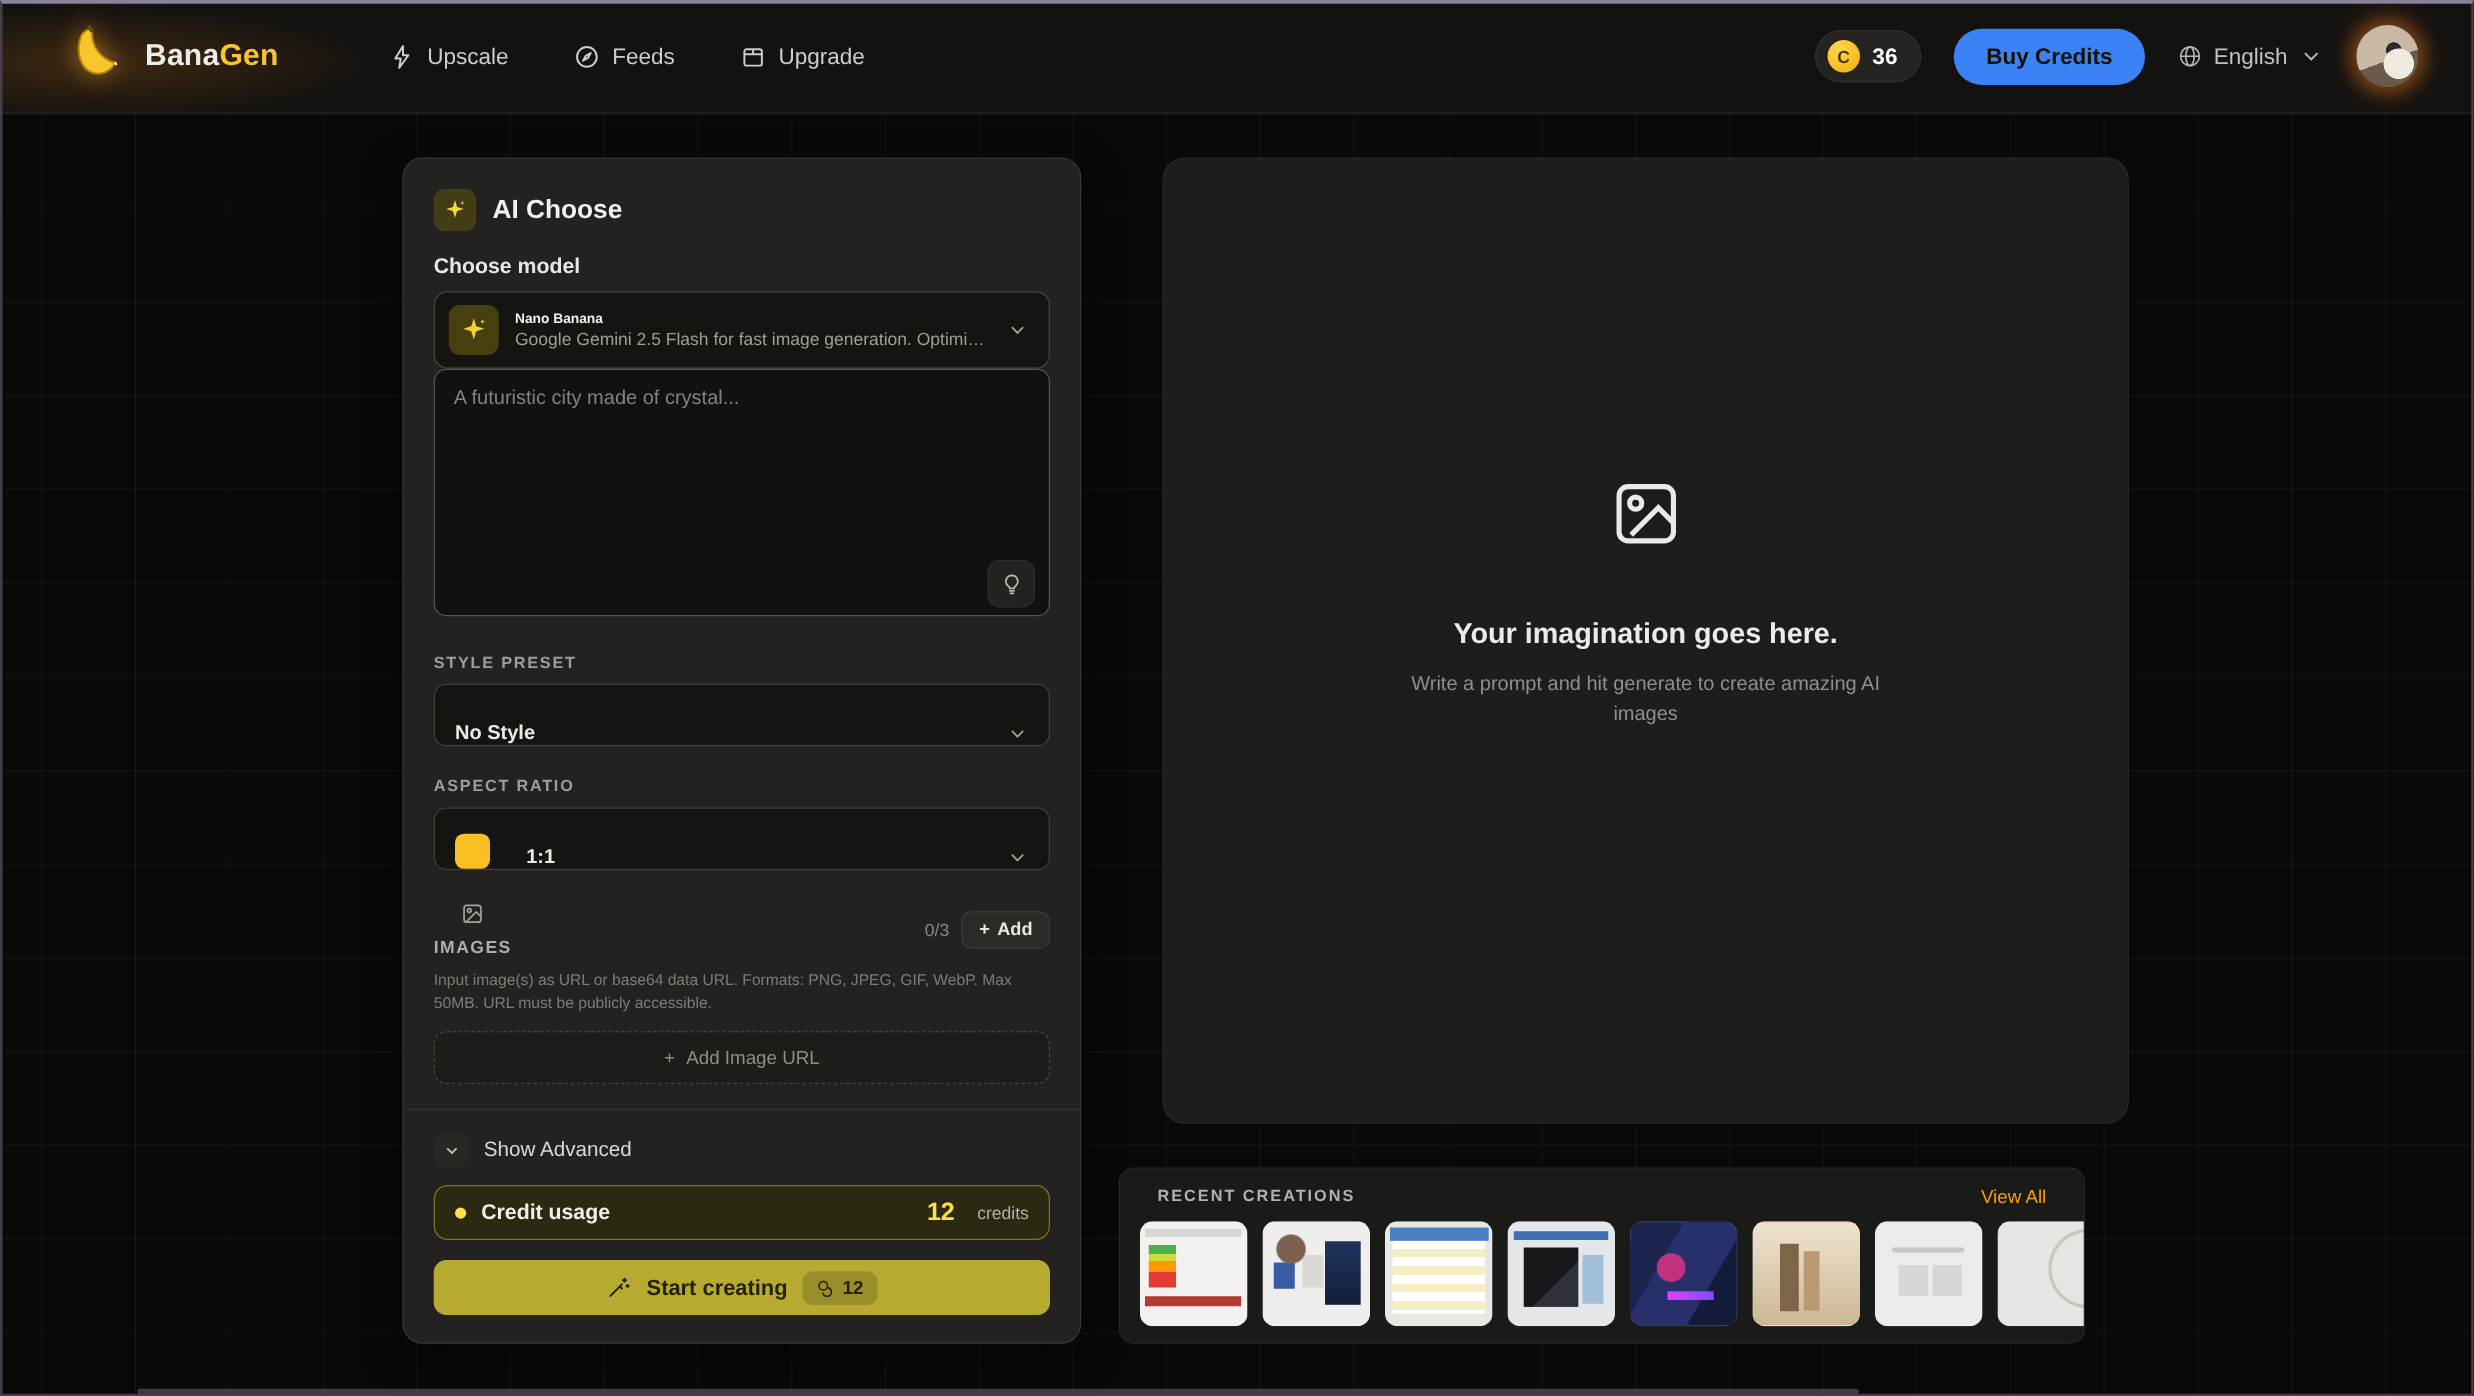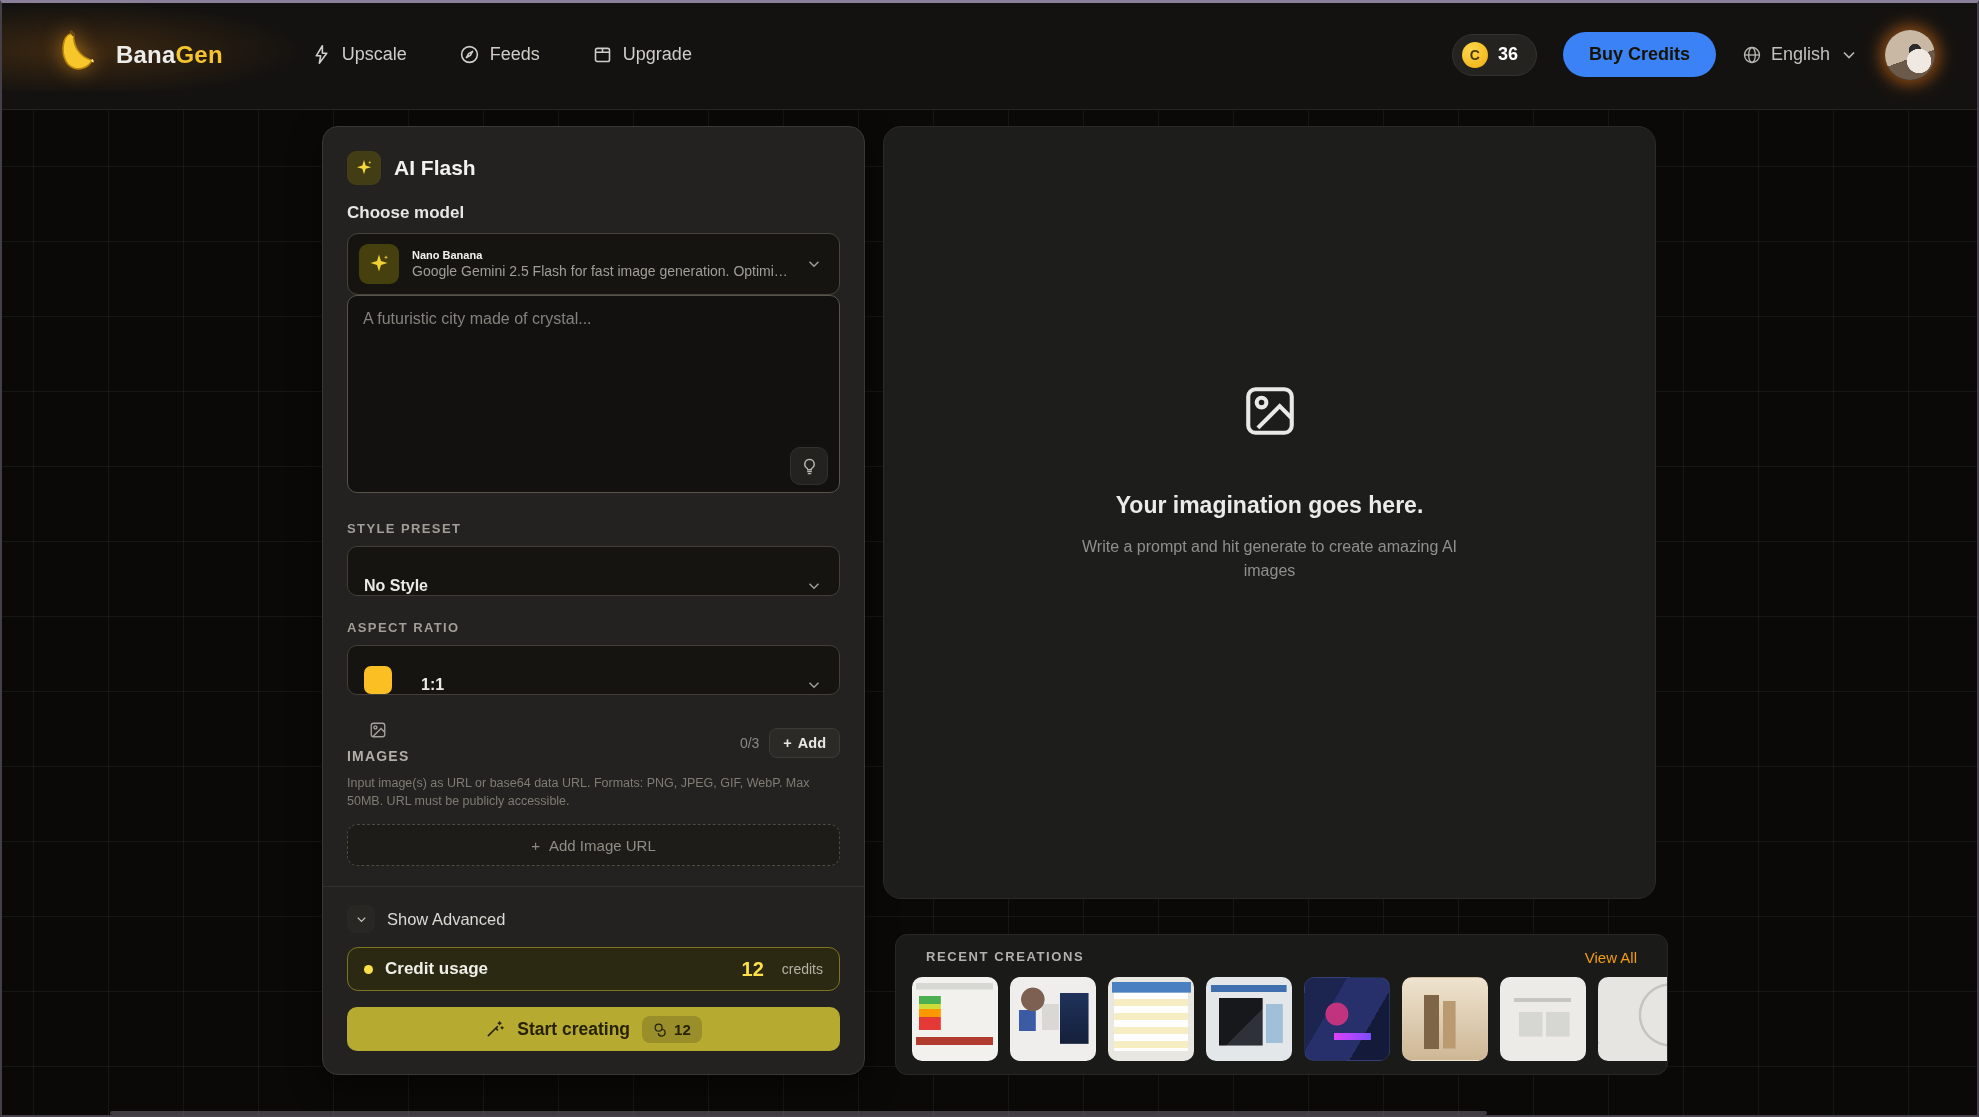--- a/index.html
+++ b/index.html
@@ -13,21 +13,21 @@
     background-size:75px 75px;
     background-position:33px 16px;
     color:#ececea;
     position:relative;
   }
   .window-frame{position:absolute;inset:0;border:2px solid #453f4a;border-top:3px solid #8a8099;pointer-events:none;z-index:90;}
   .window-frame::after{content:"";position:absolute;left:108px;right:490px;bottom:0;height:4px;background:rgba(165,158,172,.35);border-radius:3px;}
 
   
   .header{
-    position:relative;height:110px;display:flex;align-items:center;
+    position:relative;height:91px;display:flex;align-items:center;
     background:#141210;border-bottom:1px solid #262420;padding:0 44px 0 56px;z-index:5;
   }
   .header::before{content:"";position:absolute;left:0;top:0;width:320px;height:91px;
     background:radial-gradient(ellipse at 80px 50px, rgba(210,120,20,.22), transparent 65%);pointer-events:none;}
   .brand{display:flex;align-items:center;gap:14px;cursor:pointer;position:relative;}
   .brand-logo{width:46px;height:52px;filter:drop-shadow(0 0 10px rgba(255,170,40,.55));}
   .brand-name{font-size:24px;font-weight:800;letter-spacing:.2px;}
   .brand-name .accent{color:#f6c52e;}
   .nav{display:flex;align-items:center;gap:52px;margin-left:88px;}
   .nav-item{display:flex;align-items:center;gap:10px;color:#cfcdc8;font-size:18px;cursor:pointer;}
@@ -46,21 +46,21 @@
     background:
       radial-gradient(circle at 68% 62%, #efe9e2 0 26%, transparent 27%),
       radial-gradient(circle at 60% 40%, #2b2b2e 0 14%, transparent 15%),
       linear-gradient(160deg,#c9b8a4 0 55%, #6b5a4a 55% 100%);
     box-shadow:0 0 16px 5px rgba(255,130,25,.5);}
 
   
   .studio-panel{position:absolute;left:322px;top:126px;width:543px;height:949px;
     background:#232220;border:1px solid #3a3832;border-radius:16px;z-index:4;
     padding:24px;overflow:hidden;box-shadow:0 10px 30px rgba(0,0,0,.5);}
-  .canvas-panel{position:absolute;left:883px;top:126px;width:773px;height:773px;
+  .canvas-panel{position:absolute;left:930px;top:126px;width:773px;height:773px;
     background:#1d1d1c;border:1px solid #2a2a28;border-radius:18px;z-index:4;
     display:flex;align-items:center;justify-content:center;}
   .recent-panel{position:absolute;left:895px;top:934px;width:773px;height:141px;
     background:#1a1a19;border:1px solid #272725;border-radius:12px;z-index:4;
     padding:12px 16px;overflow:hidden;}
 
   
   .studio-header{display:flex;align-items:center;gap:13px;margin-bottom:18px;}
   .studio-icon{width:34px;height:34px;border-radius:9px;background:#433d16;
     display:flex;align-items:center;justify-content:center;}
@@ -230,21 +230,21 @@
 </div>
 
 <div class="studio-panel">
   <div class="studio-header">
     <div class="studio-icon">
       <svg viewBox="0 0 24 24">
           <path d="M12 2.5 14 9l6.5 2L14 13l-2 6.5L10 13 3.5 11 10 9z"></path>
           <path d="M19 3.2l.5 1.6 1.6.5-1.6.5-.5 1.6-.5-1.6-1.6-.5 1.6-.5z"></path>
         </svg>
     </div>
-    <div class="studio-title">AI Flash</div>
+    <div class="studio-title">AI Choose</div>
   </div>
 
   <div class="field-label">Choose model</div>
   <div class="model-select" style="margin-top:10px">
     <div class="model-icon">
       <svg viewBox="0 0 24 24">
           <path d="M12 2.5 14 9l6.5 2L14 13l-2 6.5L10 13 3.5 11 10 9z"></path>
           <path d="M19 3.2l.5 1.6 1.6.5-1.6.5-.5 1.6-.5-1.6-1.6-.5 1.6-.5z"></path>
         </svg>
     </div>

